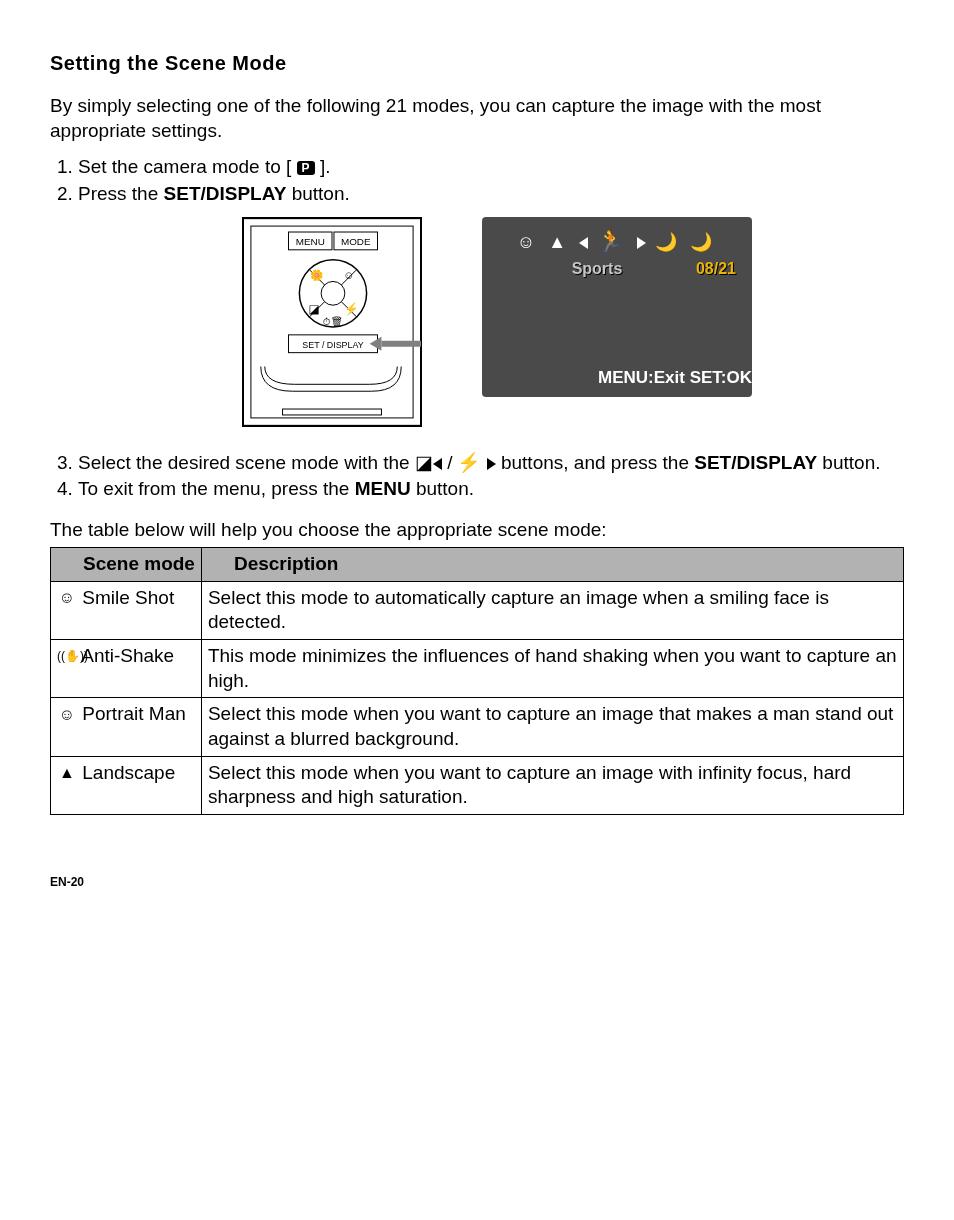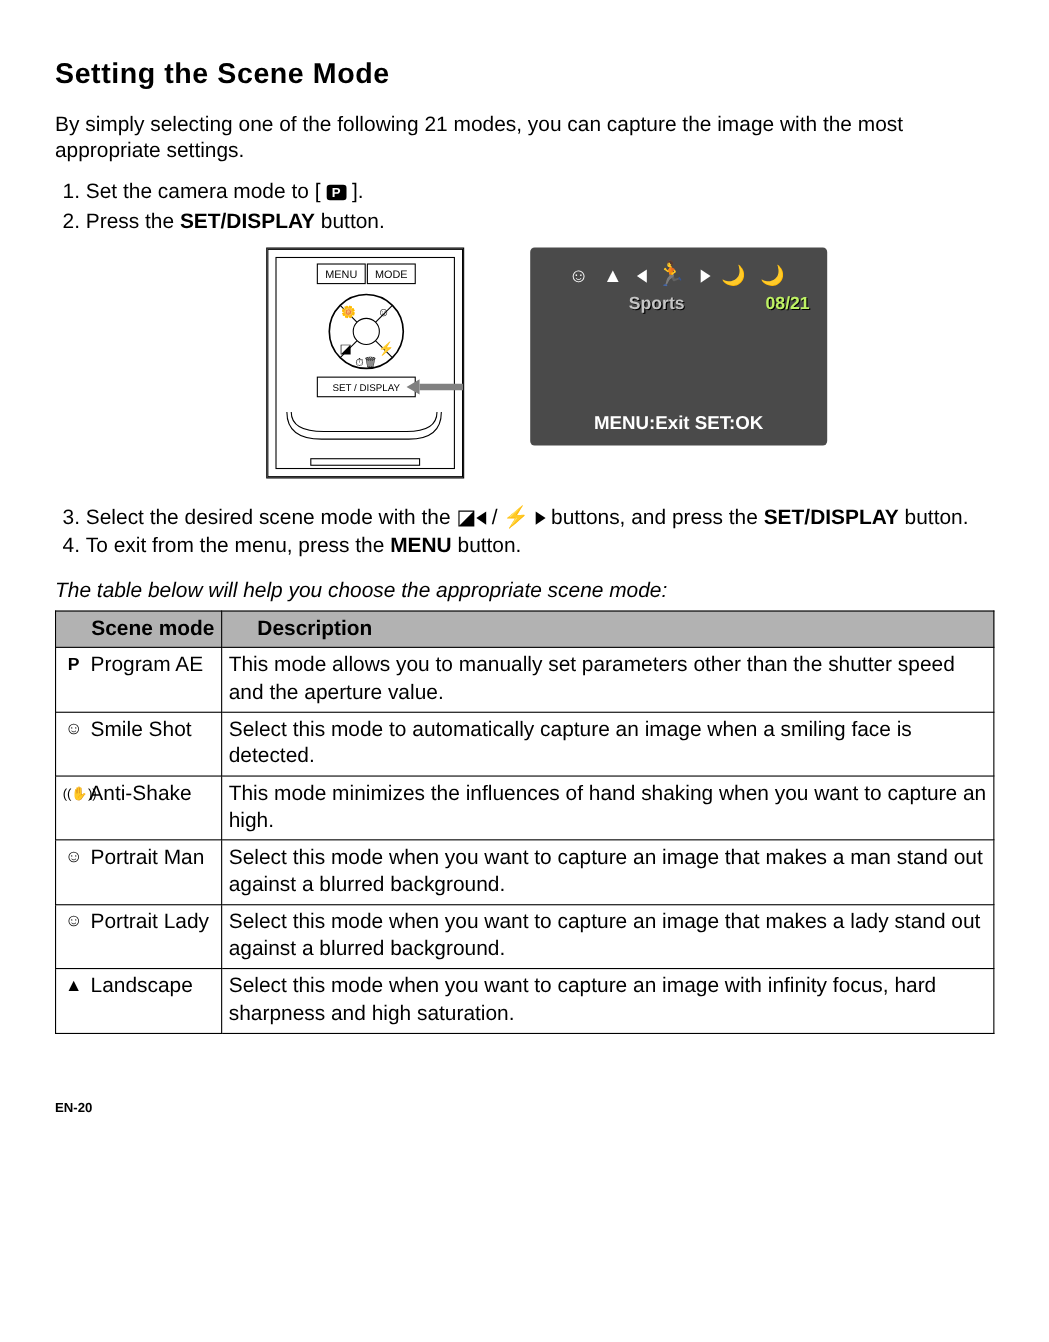--- a/index.html
+++ b/index.html
@@ -7,21 +7,21 @@
     font-family: Arial, Helvetica, sans-serif;
     font-size: 19px;
     color: #000;
     background: #fff;
     width: 954px;
     padding: 50px 50px 30px 50px;
     line-height: 1.3;
   }
   h1 {
     font-family: "Arial Black", Impact, sans-serif;
-    font-size: 26px;
+    font-size: 20px;
     font-weight: 900;
     letter-spacing: 0.5px;
     margin-bottom: 18px;
   }
   .intro { margin-bottom: 12px; }
   ol.steps { list-style: decimal; padding-left: 28px; margin-bottom: 8px; }
   ol.steps li { margin-bottom: 2px; }
   .icon-box {
     display: inline-block;
     background: #000; color: #fff;
@@ -50,34 +50,34 @@
   .screen-icons {
     text-align: center; font-size: 18px;
     color: #fff; letter-spacing: 4px;
   }
   .screen-label-row {
     display: flex; justify-content: space-between;
     font-size: 16px; font-weight: bold;
     margin-top: 4px; padding: 0 6px;
   }
   .screen-label { color: #c5c5c5; text-shadow: 1px 1px 0 #000; }
-  .screen-count { color: #bef264; font-weight: bold; text-shadow: 1px 1px 0 #000; }
+  .screen-count { color: #eab308; font-weight: bold; text-shadow: 1px 1px 0 #000; }
   .screen-desc {
     color: #6a8fbf; font-weight: bold;
     font-size: 16px; margin-top: 12px;
     padding: 0 4px;
     text-shadow: 1px 1px 0 #000;
   }
   .screen-footer {
     position: absolute; bottom: 8px; left: 0; right: 0;
-    text-align: center; font-weight: bold; font-size: 17px;
+    text-align: right; font-weight: bold; font-size: 17px;
     color: #fff;
   }
   .camera-svg { border: 1px solid #000; }
-  .table-intro { margin: 16px 0 4px 0; font-style: italic; }
+  .table-intro { margin: 16px 0 4px 0; }
   table.scene {
     border-collapse: collapse;
     width: 100%;
   }
   table.scene th, table.scene td {
     border: 1px solid #000;
     padding: 4px 6px;
     text-align: left;
     vertical-align: top;
     font-size: 19px;
@@ -174,39 +174,31 @@
 
 <p class="table-intro">The table below will help you choose the appropriate scene mode:</p>
 
 <table class="scene">
   <tbody>
       <tr>
     <th class="mode-cell">Scene mode</th>
     <th>Description</th>
   </tr>
   <tr>
-    <td class="mode-cell"><b class="sym">P</b> <span>Program AE</span></td>
-    <td>This mode allows you to manually set parameters other than the shutter speed and the aperture value.</td>
-  </tr>
-  <tr>
     <td class="mode-cell"><span class="sym">☺</span> <span>Smile Shot</span></td>
     <td>Select this mode to automatically capture an image when a smiling face is detected.</td>
   </tr>
   <tr>
     <td class="mode-cell"><span class="sym" style="font-size:12px">((✋))</span> <span>Anti-Shake</span></td>
     <td>This mode minimizes the influences of hand shaking when you want to capture an high.</td>
   </tr>
   <tr>
     <td class="mode-cell"><span class="sym">☺</span> <span>Portrait Man</span></td>
     <td>Select this mode when you want to capture an image that makes a man stand out against a blurred background.</td>
   </tr>
   <tr>
-    <td class="mode-cell"><span class="sym">☺</span> <span>Portrait Lady</span></td>
-    <td>Select this mode when you want to capture an image that makes a lady stand out against a blurred background.</td>
-  </tr>
-  <tr>
     <td class="mode-cell"><span class="sym">▲</span> <span>Landscape</span></td>
     <td>Select this mode when you want to capture an image with infinity focus, hard sharpness and high saturation.</td>
   </tr>
 </tbody>
   </table>
 
 <div class="pg">EN-20</div>
 
 </body></html>

